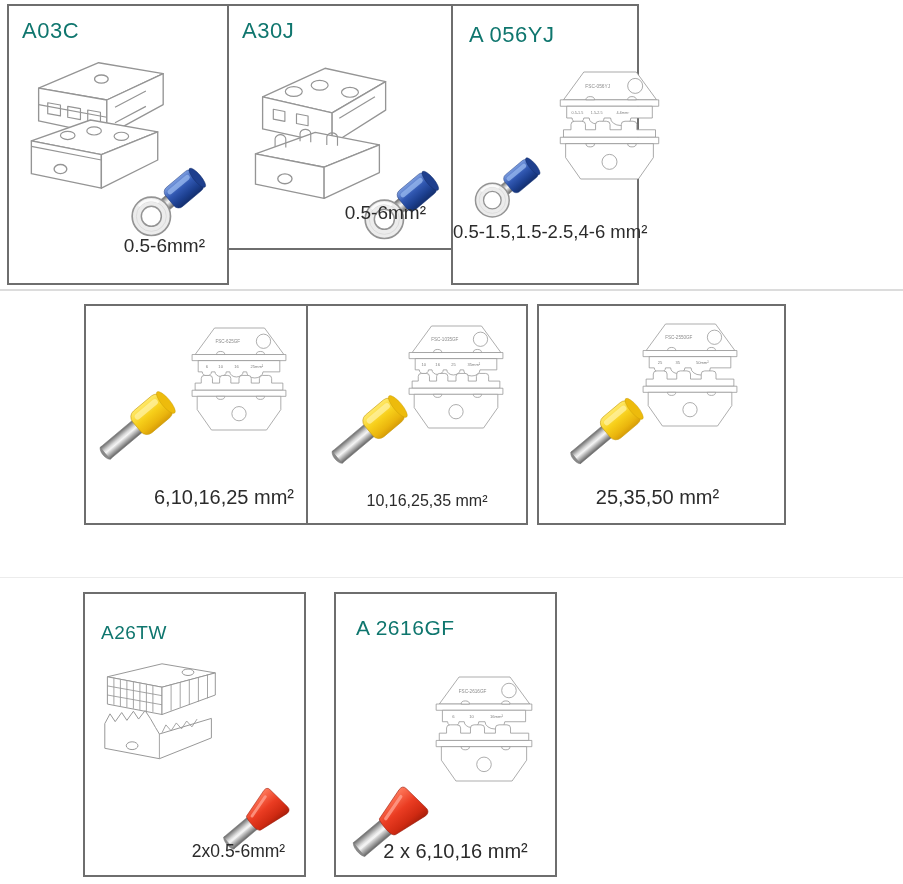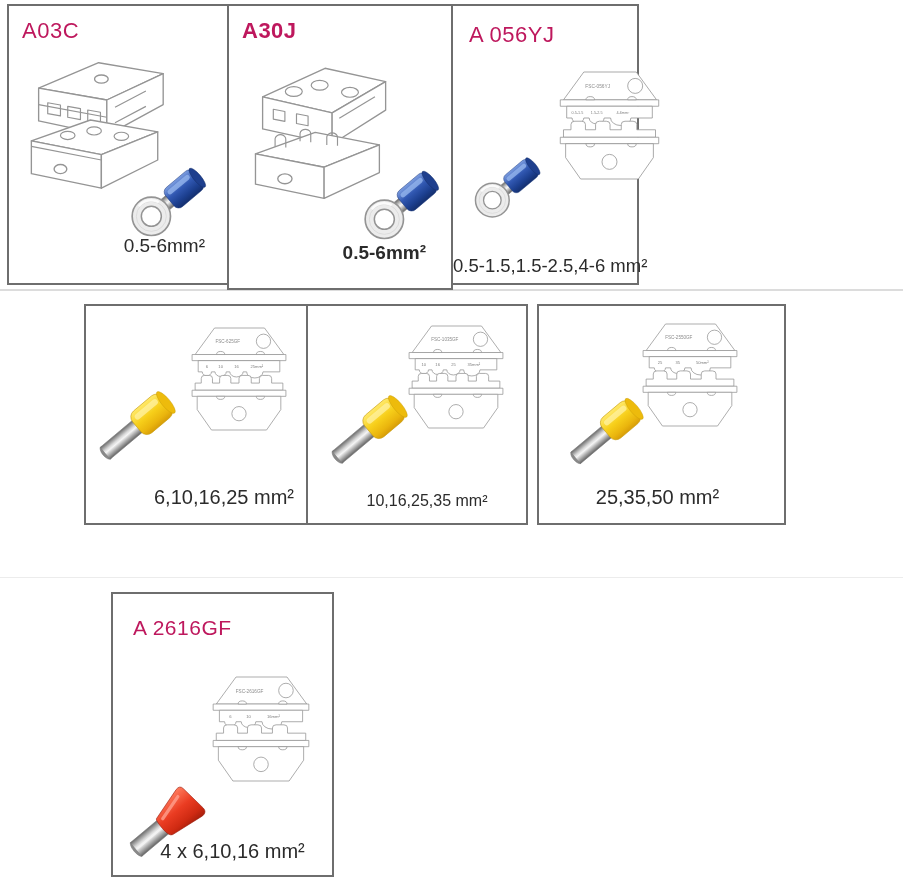--- a/index.html
+++ b/index.html
@@ -3,21 +3,21 @@
 <meta charset="utf-8">
 <style>
   html,body { margin:0; padding:0; background:#ffffff; }
   .canvas {
     position:relative; width:903px; height:884px; background:#fff;
     font-family:"Liberation Sans", sans-serif; overflow:hidden;
   }
   .row { position:absolute; display:flex; }
   .cell { position:relative; background:#fff; border:2px solid #6e6e6e; box-sizing:border-box; }
   .cell + .cell { margin-left:-2px; }
-  .panel-label { position:absolute; font-size:22px; color:#be185d; letter-spacing:0.5px; }
+  .panel-label { position:absolute; font-size:22px; color:#0f766e; letter-spacing:0.5px; }
   .size-label { position:absolute; font-size:19px; color:#2b2b2b; white-space:nowrap; }
   .size-label.centered { left:0; width:100%; text-align:center; }
   svg.art { position:absolute; overflow:visible; }
   .hairline { position:absolute; left:0; width:100%; }
   
   .ln  { fill:#ffffff; stroke:#959595; stroke-width:1.5; stroke-linejoin:round; }
   .lnf { fill:none;    stroke:#959595; stroke-width:1.3; stroke-linejoin:round; }
   text.dmark { font-size:9px;  fill:#8c8c8c; text-anchor:middle; font-family:"Liberation Sans",sans-serif; }
   text.dslot { font-size:8px;  fill:#7e7e7e; text-anchor:middle; font-family:"Liberation Sans",sans-serif; }
   text.dslot-sm { font-size:7px; fill:#7e7e7e; text-anchor:middle; font-family:"Liberation Sans",sans-serif; }
@@ -186,21 +186,21 @@
       <div class="panel-label" style="left:13px;top:12px;">A03C</div>
       <svg class="art" style="left:10px;top:44px;" width="162" height="150" viewBox="0 0 175 165">
           <use href="#iso-a"></use>
         </svg>
       <svg class="art" style="left:109px;top:142px;" width="100" height="100" viewBox="0 0 120 120">
           <use href="#term-blue"></use>
         </svg>
       <div class="size-label" style="right:22px;bottom:26px;">0.5-6mm²</div>
     </div>
 
-    <div class="cell" style="width:226px;height:286px;font-weight:bold;">
+    <div class="cell" style="width:226px;height:246px;">
       <div class="panel-label" style="left:13px;top:12px;">A30J</div>
       <svg class="art" style="left:14px;top:40px;" width="156" height="164" viewBox="0 0 175 170">
           <use href="#iso-b"></use>
         </svg>
       <svg class="art" style="left:122px;top:145px;" width="100" height="100" viewBox="0 0 120 120">
           <use href="#term-blue"></use>
         </svg>
       <div class="size-label" style="right:25px;bottom:24px;">0.5-6mm²</div>
     </div>
 
@@ -210,21 +210,21 @@
       <svg class="art" style="left:103px;top:56px;" width="107" height="127" viewBox="0 0 200 236">
         <use href="#fd3"></use>
         <text class="dmark" x="78" y="48">FSC-056YJ</text>
         <text class="dslot-sm" x="40" y="96">0.5-1.5</text>
         <text class="dslot-sm" x="76" y="96">1.5-2.5</text>
         <text class="dslot-sm" x="125" y="96">4-6mm²</text>
       </svg>
       <svg class="art" style="left:10px;top:134px;" width="88" height="88" viewBox="0 0 120 120">
           <use href="#term-blue"></use>
         </svg>
-      <div class="size-label centered" style="bottom:6px;font-size:18.5px;">0.5-1.5,1.5-2.5,4-6 mm²</div>
+      <div class="size-label centered" style="bottom:40px;font-size:18.5px;">0.5-1.5,1.5-2.5,4-6 mm²</div>
     </div>
   </div>
 
   <div class="row" style="left:84px;top:304px;">
 
     <div class="cell" style="width:224px;height:221px;">
       <svg class="art" style="left:102px;top:12px;" width="102" height="122" viewBox="0 0 200 236">
         <use href="#fd4"></use>
         <text class="dmark" x="78" y="48">FSC-625GF</text>
         <text class="dslot" x="37" y="97">6</text>
@@ -264,30 +264,40 @@
       <svg class="art" style="left:22px;top:60px;" width="108" height="108" viewBox="0 0 130 130">
           <use href="#fer-yellow"></use>
         </svg>
       <div class="size-label centered" style="bottom:14px;font-size:20px;transform:translateX(-4px);">25,35,50 mm²</div>
     </div>
   </div>
 
   <div class="row" style="left:83px;top:592px;">
 
 
+    <div class="cell" style="width:223px;height:285px;">
+      <div class="panel-label" style="left:16px;top:28px;font-size:19px;">A26TW</div>
+      <svg class="art" style="left:12px;top:58px;" width="130" height="112" viewBox="0 0 200 160">
+          <use href="#iso-c"></use>
+        </svg>
+      <svg class="art" style="left:134px;top:168px;" width="92" height="92" viewBox="0 0 130 130">
+          <use href="#fer-red"></use>
+        </svg>
+      <div class="size-label centered" style="bottom:13px;font-size:17.5px;transform:translateX(44px);">2x0.5-6mm²</div>
+    </div>
 
     <div class="cell" style="width:223px;height:285px;margin-left:28px;">
       <div class="panel-label" style="left:20px;top:22px;font-size:21px;">A 2616GF</div>
       <svg class="art" style="left:96px;top:70px;" width="104" height="130" viewBox="0 0 200 236">
         <use href="#fd3"></use>
         <text class="dmark" x="78" y="48">FSC-2616GF</text>
         <text class="dslot" x="41" y="97">6</text>
         <text class="dslot" x="76" y="97">10</text>
         <text class="dslot" x="124" y="97">16mm²</text>
       </svg>
       <svg class="art" style="left:12px;top:163px;" width="105" height="105" viewBox="0 0 130 130">
           <use href="#fer-red"></use>
         </svg>
-      <div class="size-label centered" style="bottom:12px;font-size:20px;transform:translateX(10px);">4 x 6,10,16 mm²</div>
+      <div class="size-label centered" style="bottom:12px;font-size:20px;transform:translateX(10px);">2 x 6,10,16 mm²</div>
     </div>
   </div>
 
 </div>
 
 </body></html>

